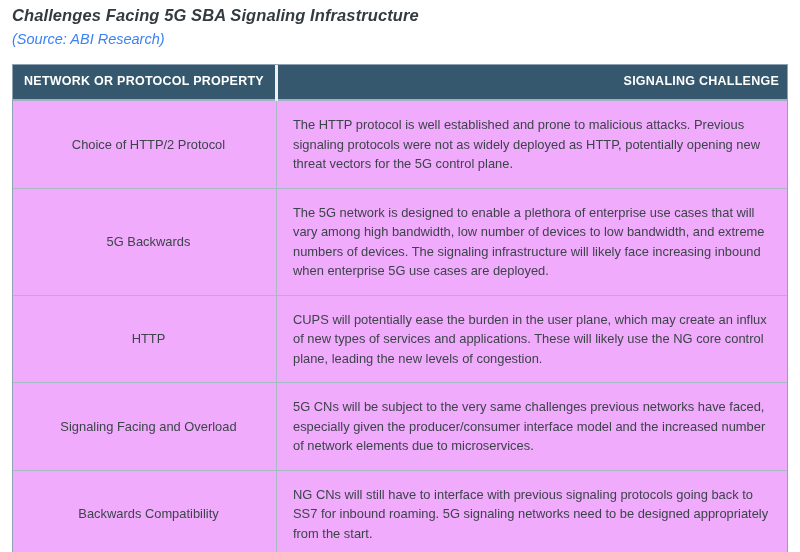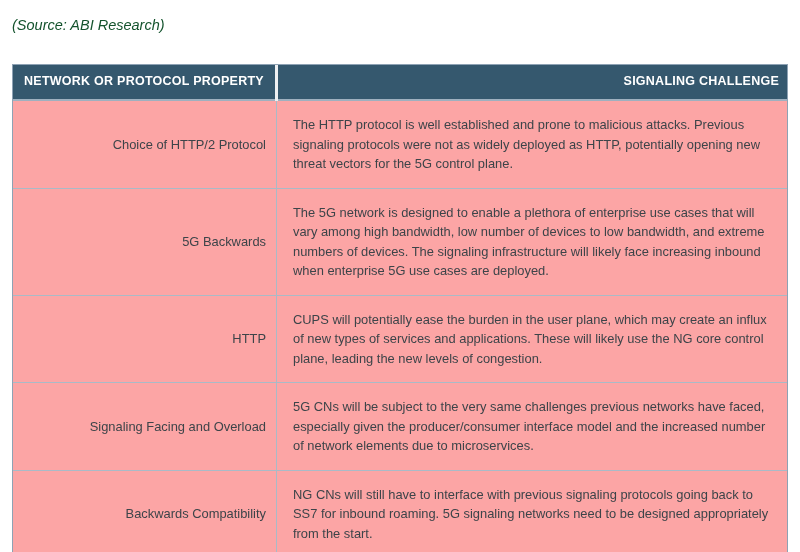--- a/index.html
+++ b/index.html
@@ -36,23 +36,23 @@
     color: #333b40;
     letter-spacing: 0.1px;
     line-height: 22px;
     margin: 0;
     white-space: nowrap;
   }
   .doc-subtitle {
     font-size: 14.5px;
     font-style: italic;
     font-weight: normal;
-    color: #14532d;
+    color: #3b82f6;
     line-height: 21px;
-    margin: 11px 0 0 0;
+    margin: 3px 0 0 0;
     white-space: nowrap;
   }
 
   
   .table-wrap {
     position: absolute;
     left: 12px;
     top: 64px;
     width: 776px;
     border: 1px solid #8ea2b4;
@@ -87,47 +87,48 @@
   thead th.col-chal {
     width: auto;
     text-align: right;
   }
   thead tr {
     border-bottom: 2px solid #9fb0bf;
   }
 
   
   tbody td {
-    background: #fca5a5;
+    background: #f0abfc;
     color: #3d4449;
     font-size: 12.9px;
     line-height: 19.5px;
     vertical-align: middle;
     border-top: 1px solid #a9bac7;
   }
   tbody tr:first-child td {
     border-top: 2px solid #9fb0bf;
   }
   tbody td.cell-prop {
     width: 246px;
     padding: 14px 10px 14px 18px;
     border-right: 1px solid #a9bac7;
-    text-align: right;
+    text-align: center;
   }
   tbody td.cell-chal {
     padding: 14px 18px 14px 16px;
     text-align: left;
   }
 </style>
 </head>
 <body>
 
 <div id="page">
 
   <div class="title-block">
+    <div class="doc-title">Challenges Facing 5G SBA Signaling Infrastructure</div>
     <div class="doc-subtitle">(Source: ABI Research)</div>
   </div>
 
   <div class="table-wrap">
     <table class="data-table">
       <thead>
         <tr>
           <th class="col-prop">NETWORK OR PROTOCOL PROPERTY</th>
           <th class="col-chal">SIGNALING CHALLENGE</th>
         </tr>

